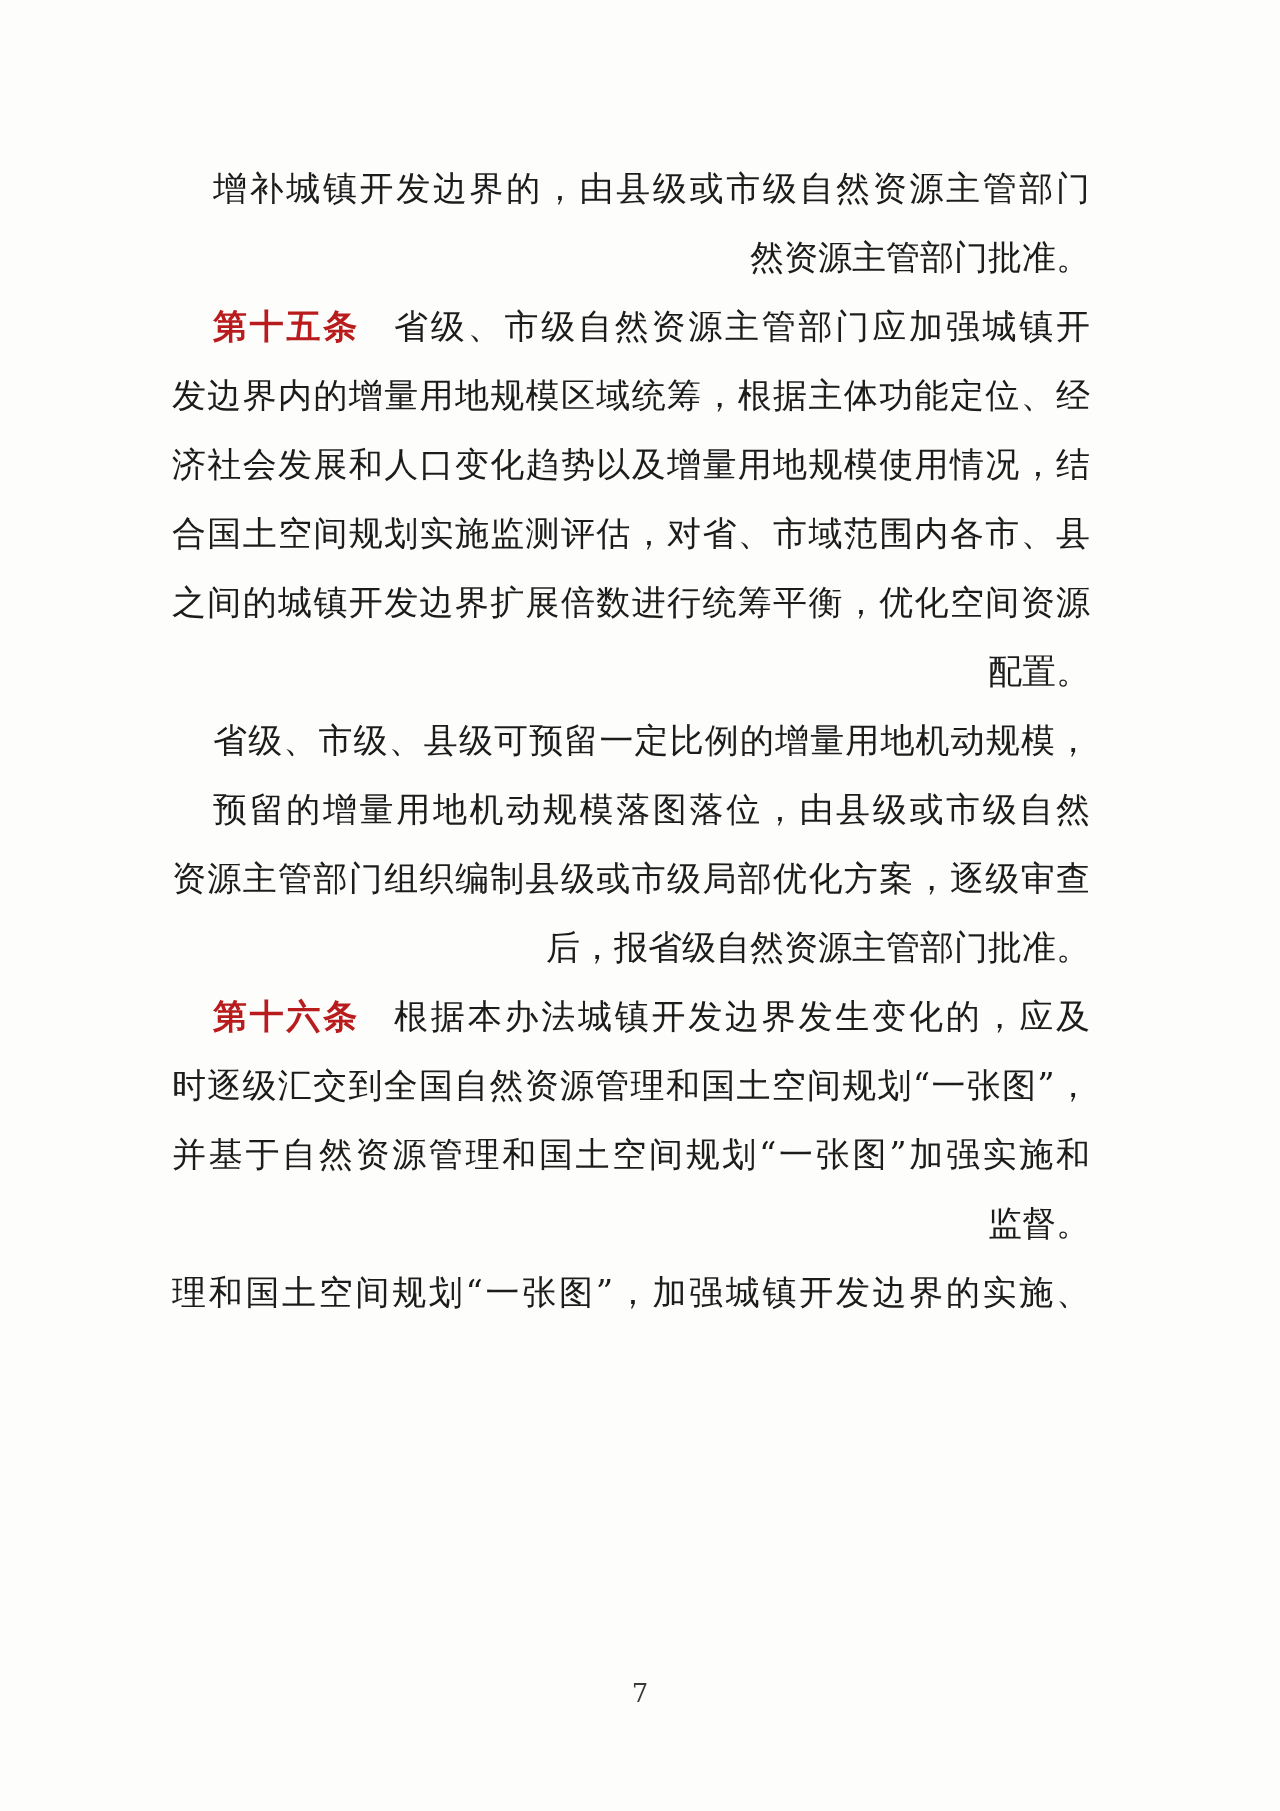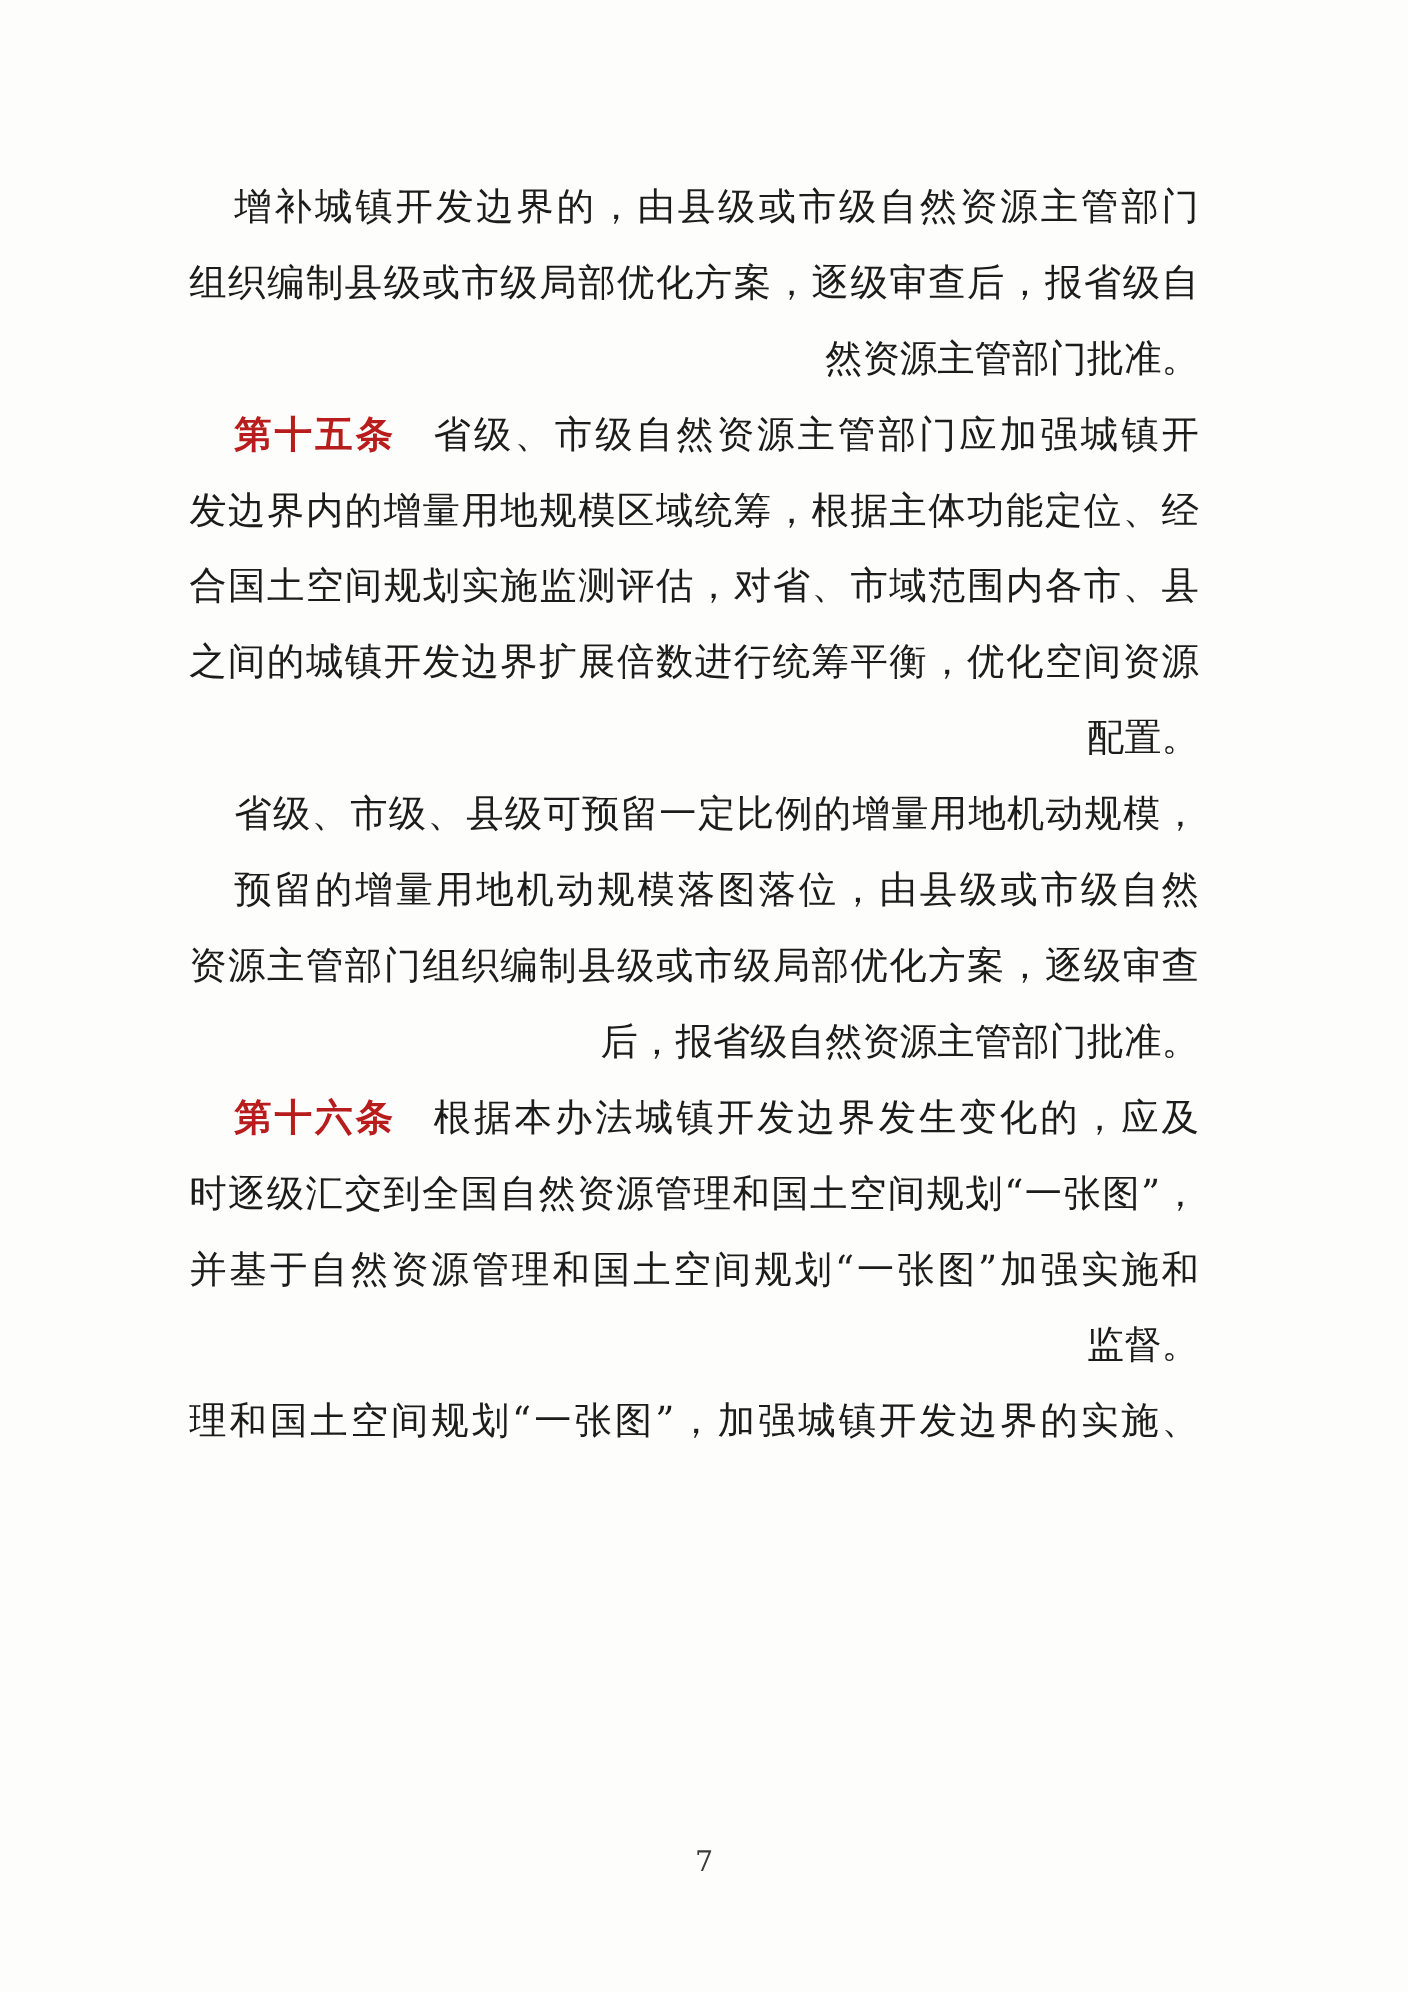--- a/index.html
+++ b/index.html
@@ -57,24 +57,24 @@
     color: #3a3a3a;
     letter-spacing: 0;
   }
 </style>
 </head>
 <body>
 
 <div class="sheet">
   <div class="text-block">
       <div class="line indent full"><span>增补城镇开发边界的，由县级或市级自然资源主管部门</span></div>
-      <div class="line full"><span>组织编制县级或市级局部优化方案，逐级审查后，报省级自</span></div>
       <div class="line"><span>然资源主管部门批准。</span></div>
       <div class="line indent full"><b class="article-no">第十五条</b><span>省级、市级自然资源主管部门应加强城镇开</span></div>
       <div class="line full"><span>发边界内的增量用地规模区域统筹，根据主体功能定位、经</span></div>
+      <div class="line full"><span>济社会发展和人口变化趋势以及增量用地规模使用情况，结</span></div>
       <div class="line full"><span>合国土空间规划实施监测评估，对省、市域范围内各市、县</span></div>
       <div class="line full"><span>之间的城镇开发边界扩展倍数进行统筹平衡，优化空间资源</span></div>
       <div class="line"><span>配置。</span></div>
       <div class="line indent full"><span>省级、市级、县级可预留一定比例的增量用地机动规模，</span></div>
       <div class="line indent full"><span>预留的增量用地机动规模落图落位，由县级或市级自然</span></div>
       <div class="line full"><span>资源主管部门组织编制县级或市级局部优化方案，逐级审查</span></div>
       <div class="line"><span>后，报省级自然资源主管部门批准。</span></div>
       <div class="line indent full"><b class="article-no">第十六条</b><span>根据本办法城镇开发边界发生变化的，应及</span></div>
       <div class="line full"><span>时逐级汇交到全国自然资源管理和国土空间规划“一张图”，</span></div>
       <div class="line full"><span>并基于自然资源管理和国土空间规划“一张图”加强实施和</span></div>

